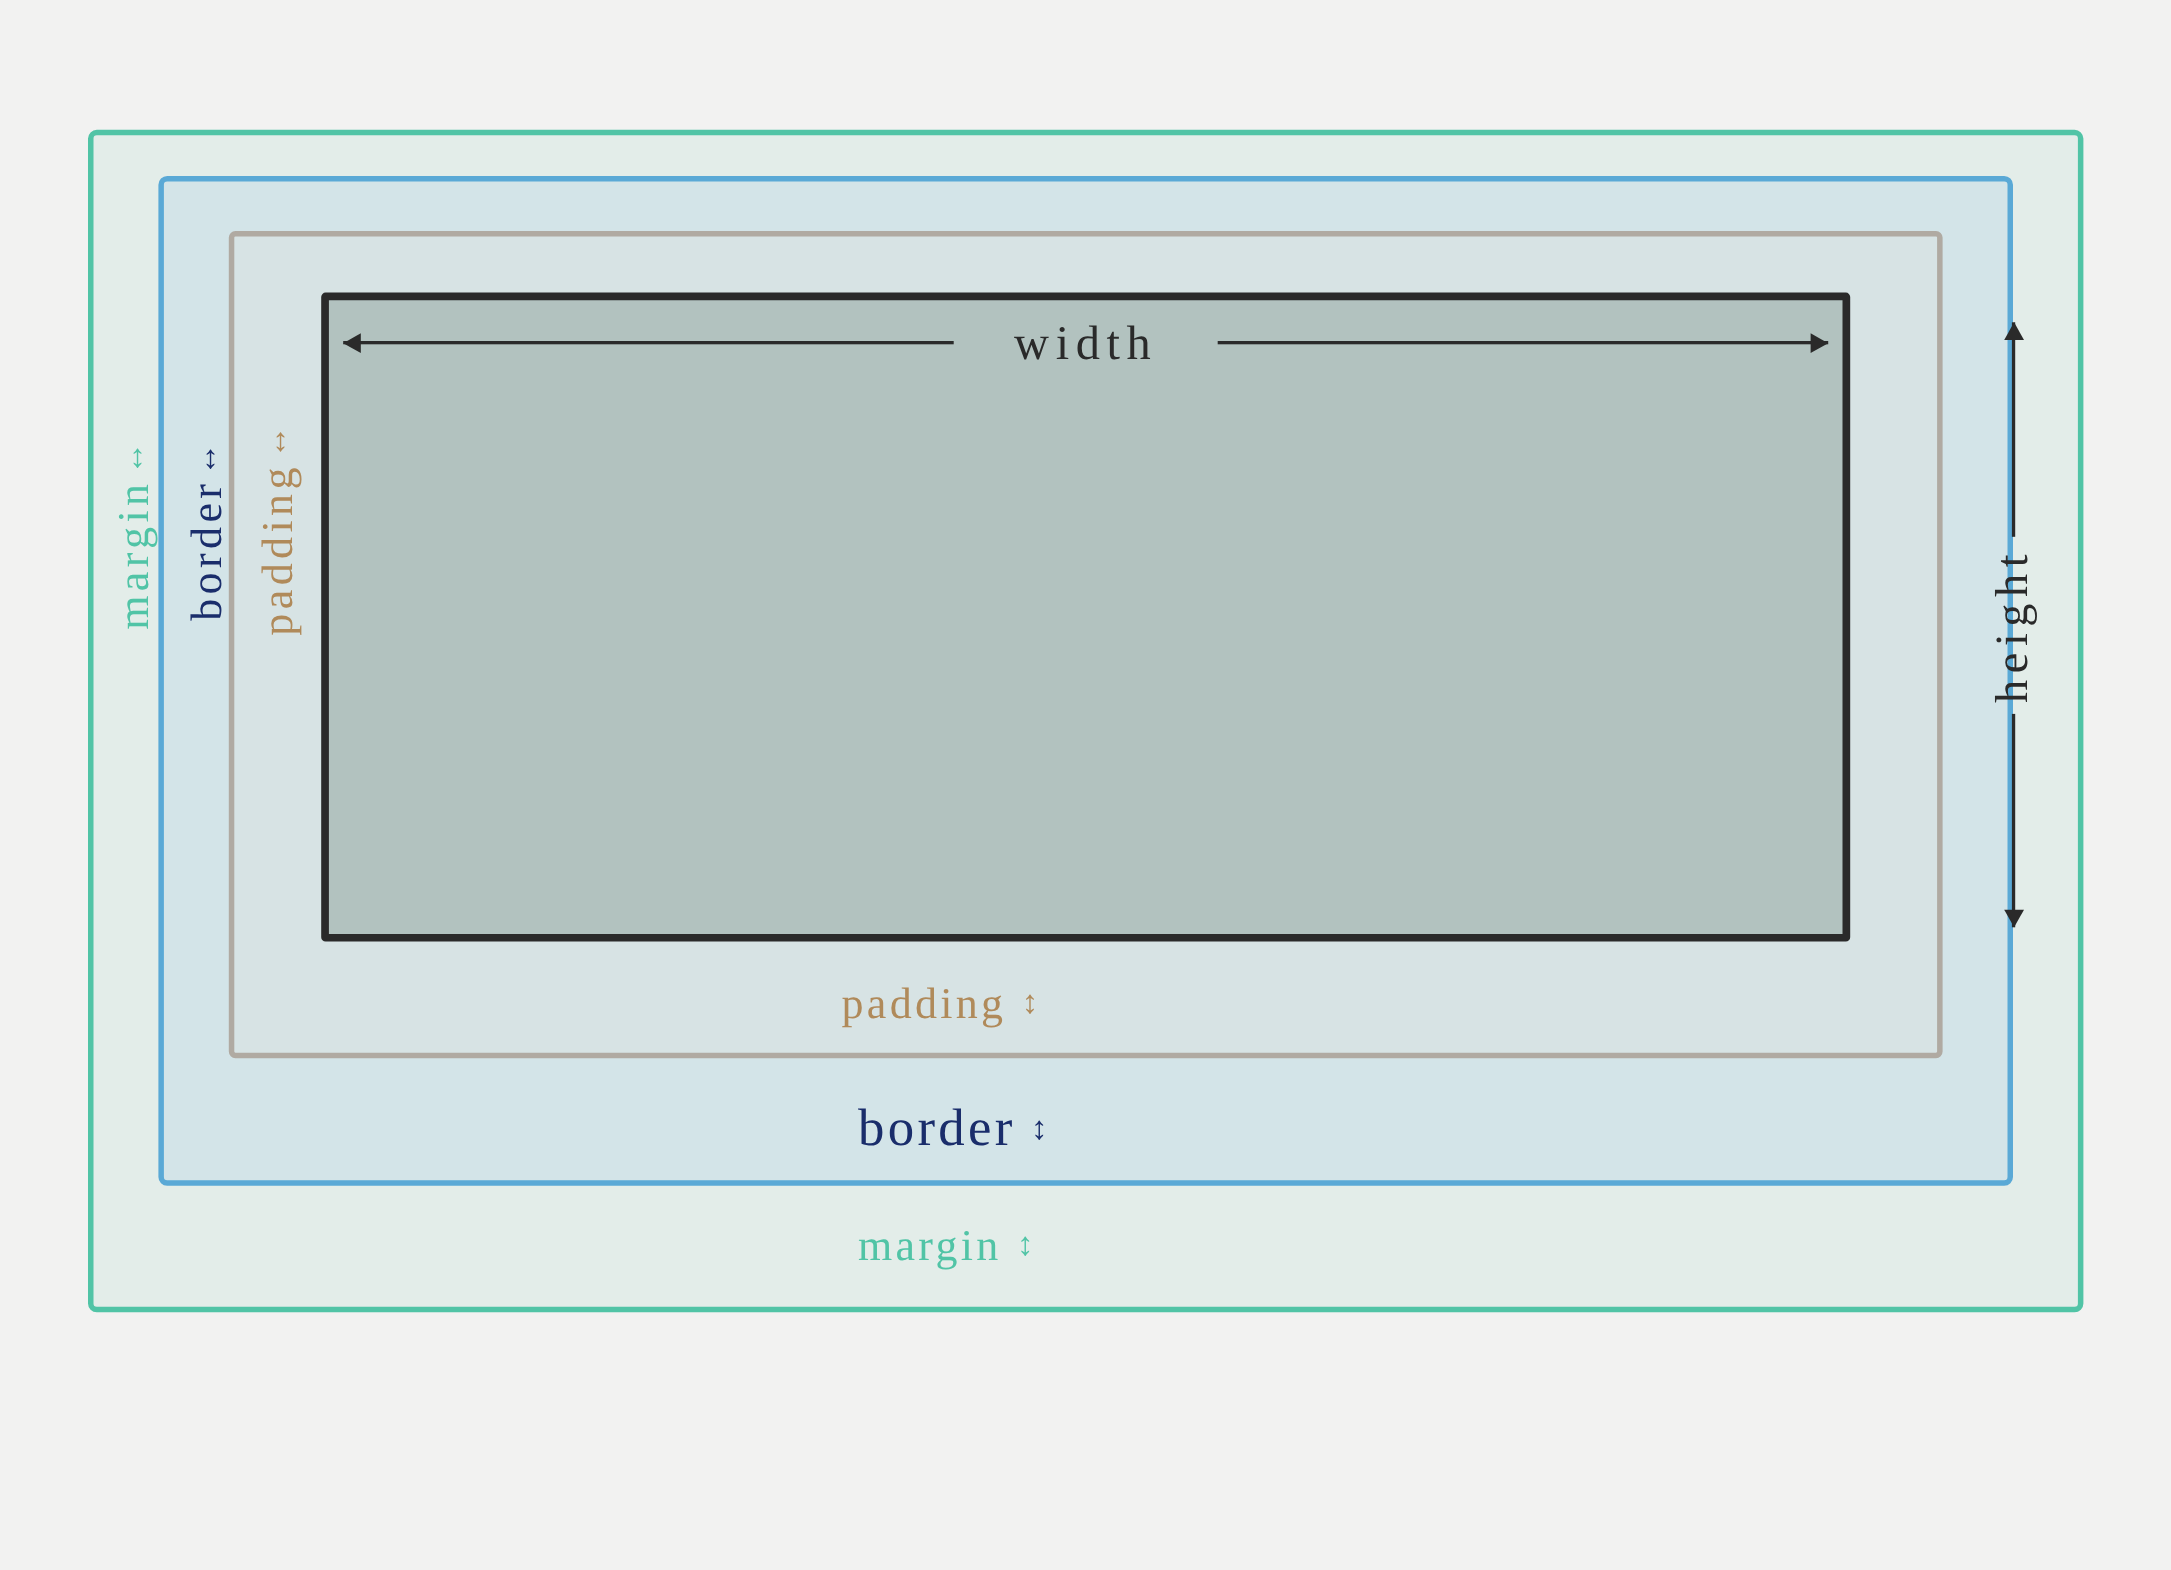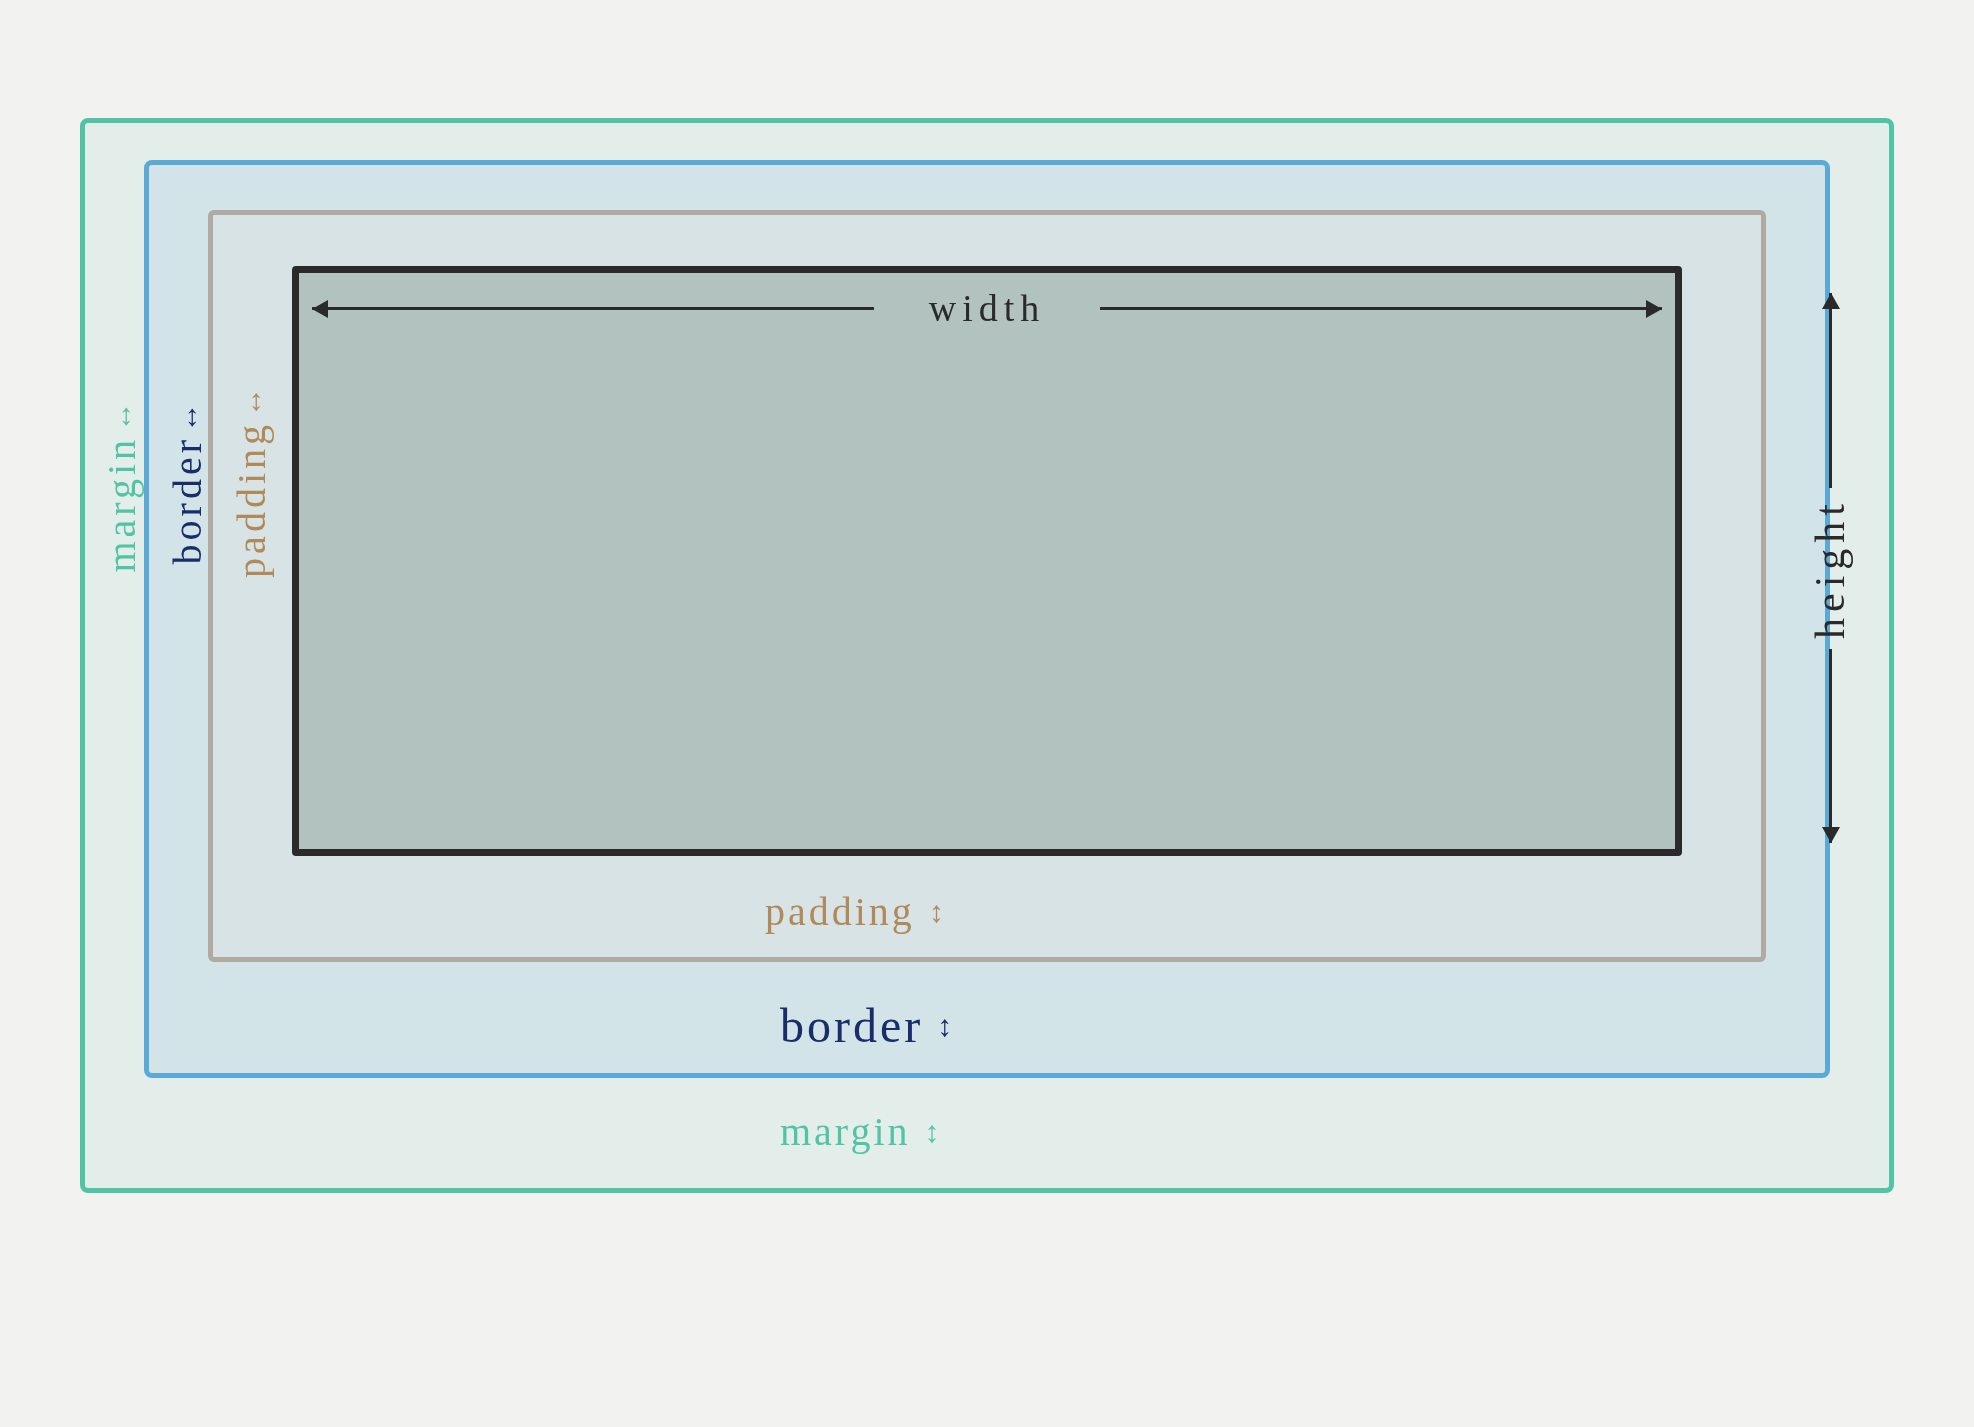--- a/index.html
+++ b/index.html
@@ -132,21 +132,21 @@
     }
 
     
     .width-label {
       position: absolute;
       left: 232px;
       top: 168px;
       width: 1350px;
       text-align: center;
       color: #2a2a2a;
-      font-size: 38px;
+      font-size: 44px;
       letter-spacing: 6px;
       display: flex;
       align-items: center;
       justify-content: center;
       gap: 43px;
     }
     .width-label .line-left, .width-label .line-right {
       flex: 1;
       height: 3px;
       background: #2a2a2a;

